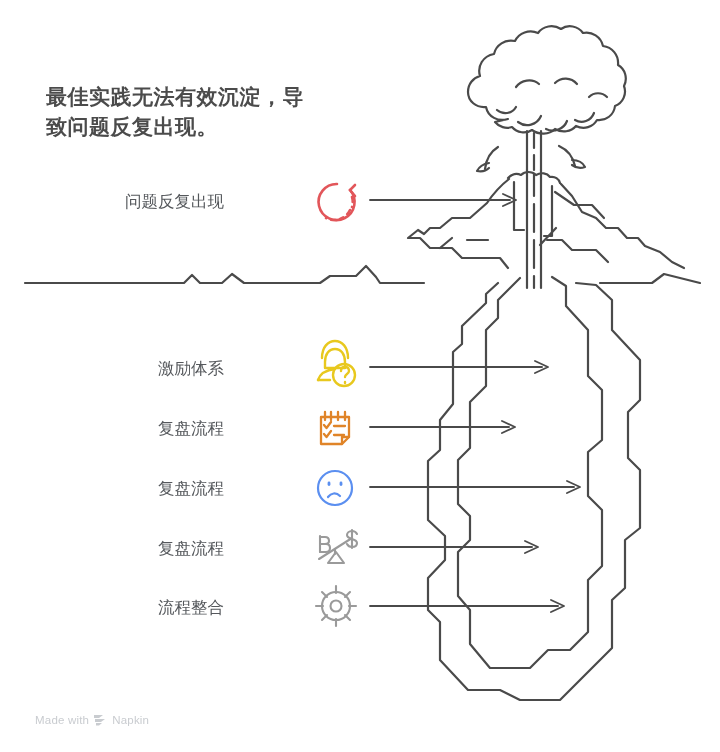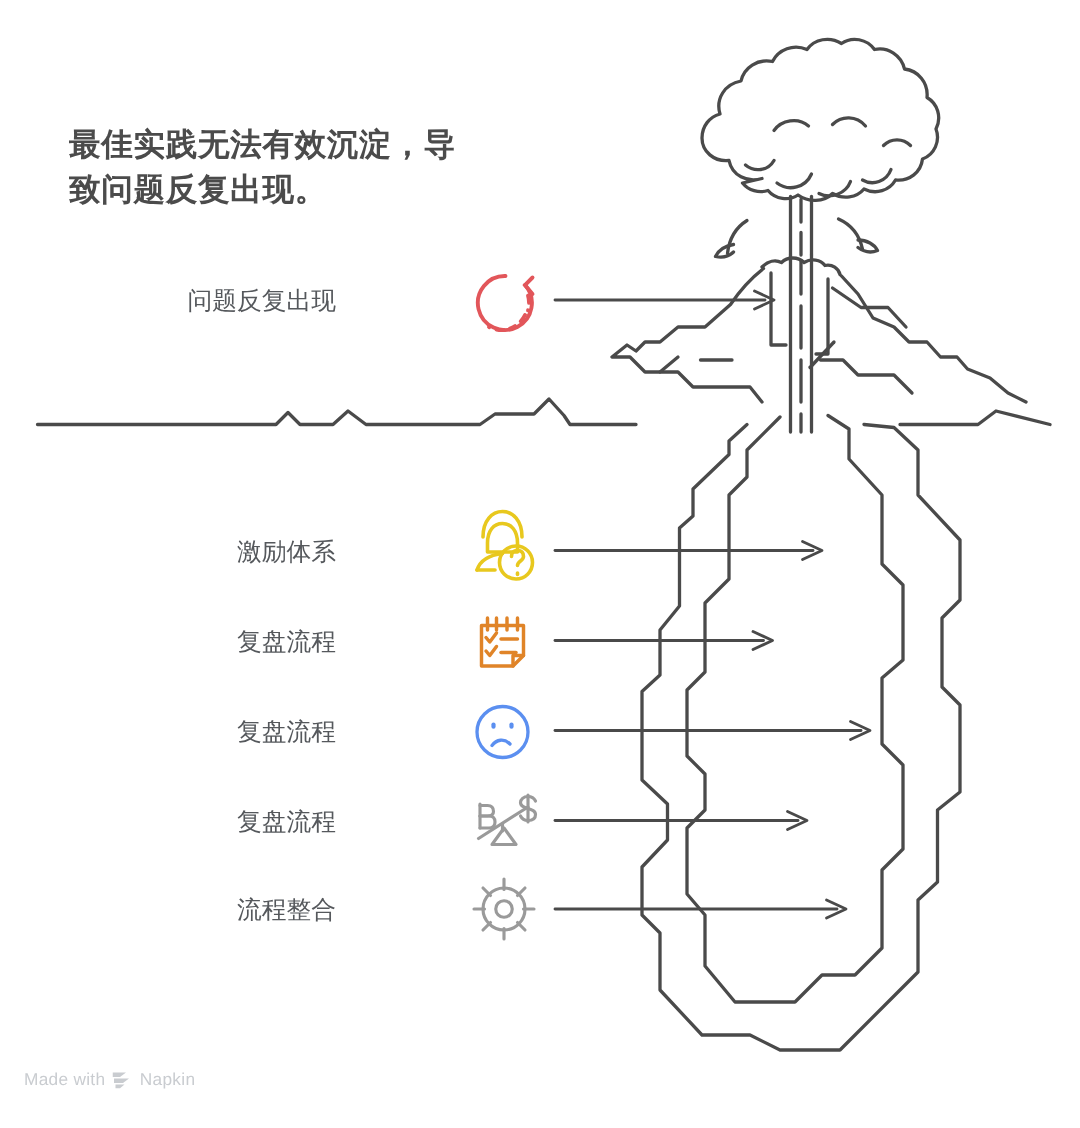--- a/index.html
+++ b/index.html
@@ -36,21 +36,21 @@
   .row-label {
     position: absolute;
     font-size: 16.5px;
     color: #55585c;
     text-align: left;
     white-space: nowrap;
     line-height: 1;
   }
   .watermark {
     position: absolute;
-    left: 16px;
+    left: 35px;
     top: 714px;
     display: flex;
     align-items: center;
     gap: 5px;
     font-size: 11.5px;
     color: #c9ccd0;
     letter-spacing: 0.2px;
   }
   .wm-logo { display: block; }
   svg { display: block; }

